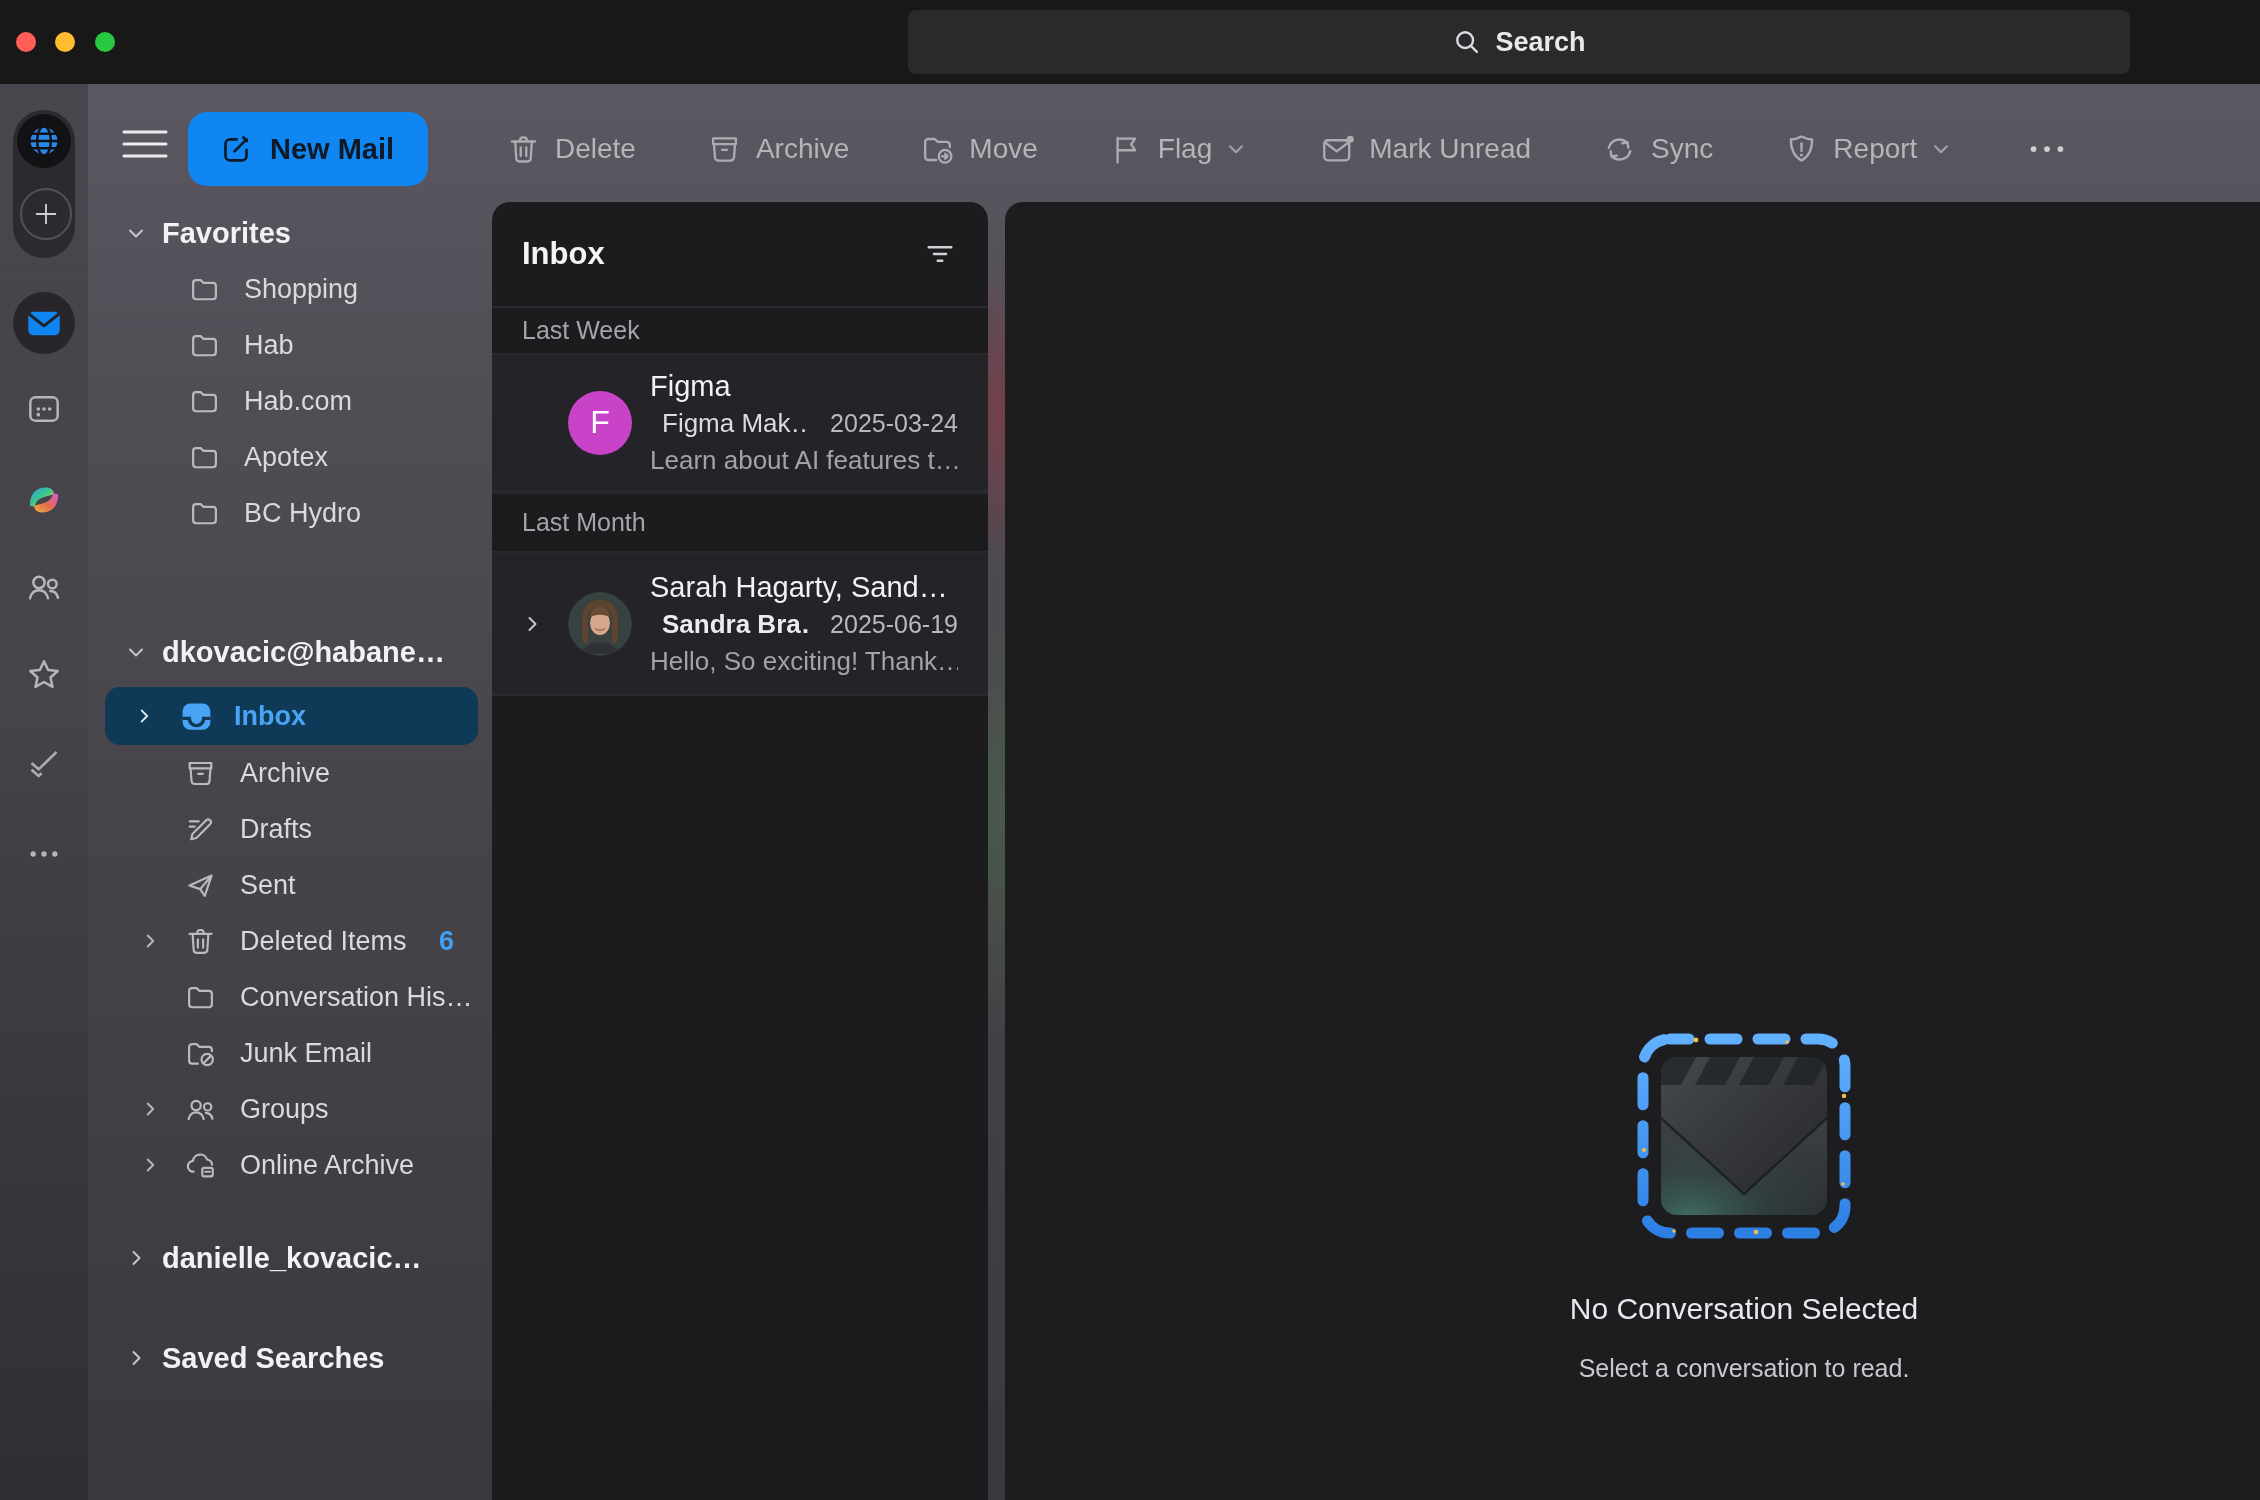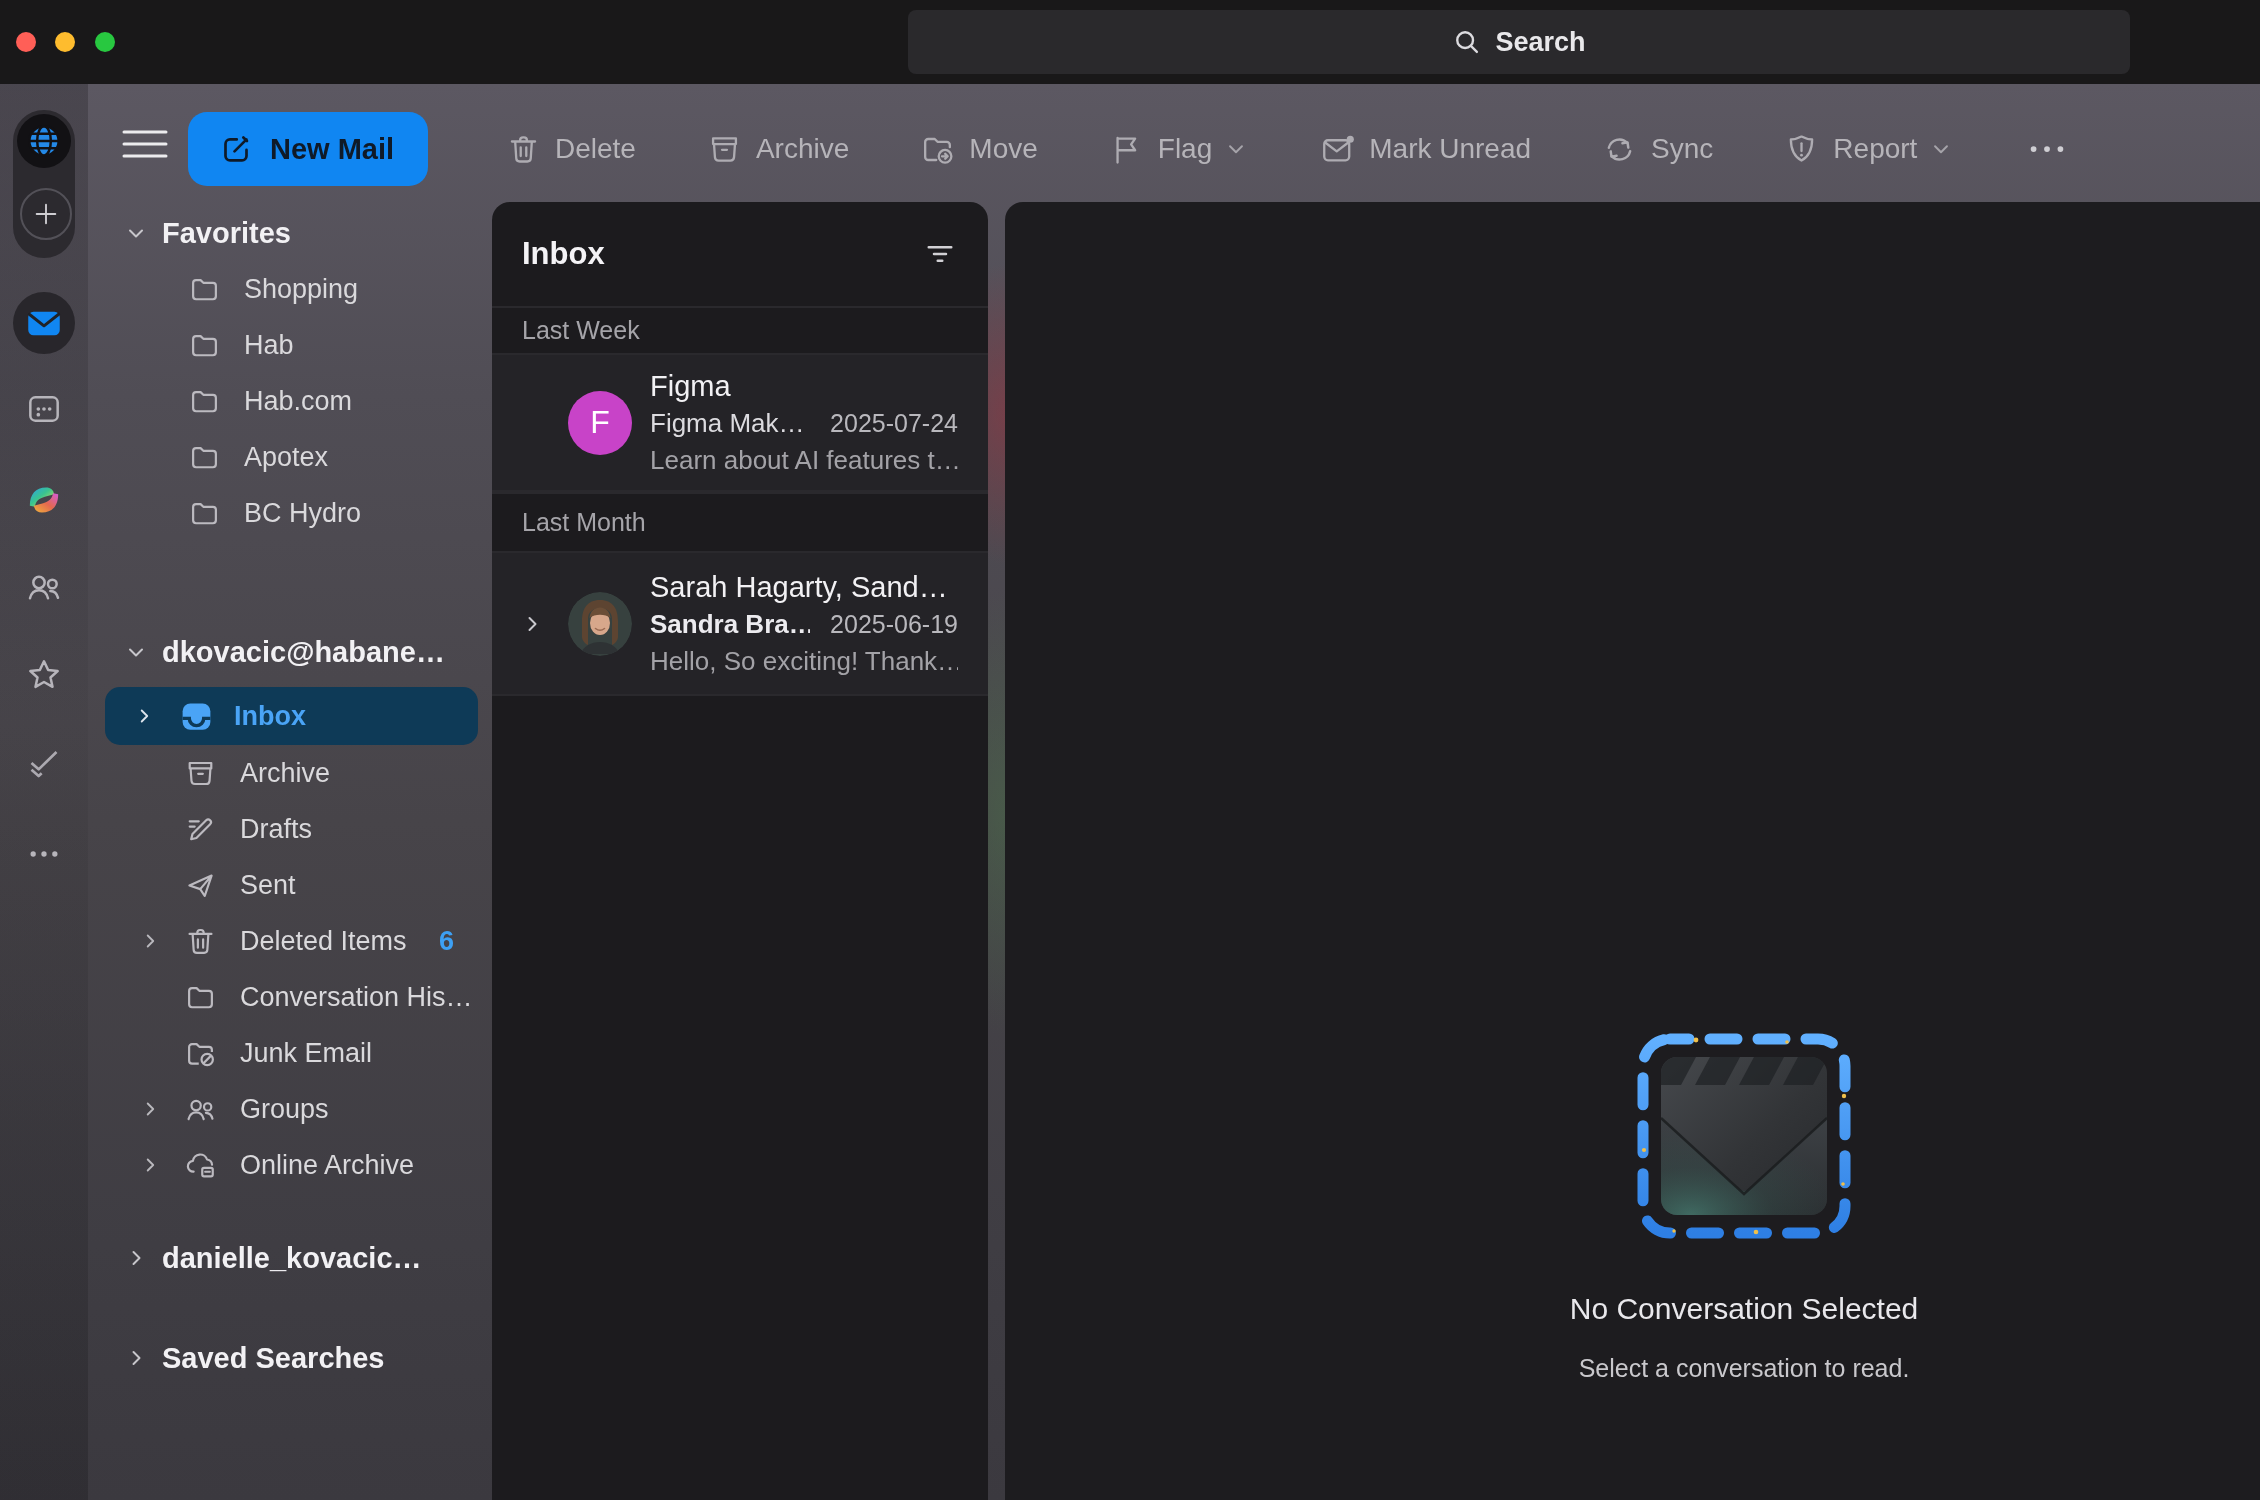--- a/index.html
+++ b/index.html
@@ -93,21 +93,21 @@
   .msg{position:relative;background:#242327;border-top:2px solid #2a292d;border-bottom:2px solid #2a292d;box-sizing:border-box;}
   .msg.m1{height:139px;} .msg.m2{height:145px;}
   .msg .mchev{position:absolute;left:28px;top:50%;transform:translateY(-50%);color:#c9c8cd;}
   .msg .mchev svg{width:24px;height:24px;}
   .msg .avatar{position:absolute;left:76px;top:50%;transform:translateY(-50%);width:64px;height:64px;
                border-radius:50%;overflow:hidden;}
   .avatar-letter{background:#c843c8;color:#ffffff;display:flex;align-items:center;justify-content:center;
                  font-size:32px;font-weight:500;}
   .msg-body{position:absolute;left:158px;right:30px;top:50%;transform:translateY(-50%);}
   .msg-sender{font-size:29px;color:#f2f1f4;line-height:37px;}
-  .msg-line2{display:flex;justify-content:space-between;align-items:baseline;line-height:37px;}
+  .msg-line2{display:flex;justify-content:space-between;align-items:baseline;line-height:37px;margin-left:12px;}
   .msg-subject{font-size:26px;color:#dcdbdf;}
   .msg-subject.unread{font-weight:700;color:#ecebef;}
   .msg-date{font-size:25px;color:#b9b8bd;margin-left:20px;flex:0 0 auto;}
   .msg-preview{font-size:26px;color:#a3a2a7;line-height:37px;}
 
   
   .read-panel{position:absolute;left:1005px;top:202px;width:1255px;height:1298px;background:#1d1c1f;
               border-radius:18px 0 0 0;overflow:hidden;}
   .env{position:absolute;left:631px;top:830px;width:216px;height:208px;}
   .empty-title{position:absolute;left:739px;top:1090px;transform:translateX(-50%);
@@ -499,21 +499,21 @@
     </div>
     <div class="band">
       <span>Last Week</span>
     </div>
     <div class="msg m1">
       <div class="avatar avatar-letter">F</div>
       <div class="msg-body">
         <div class="msg-sender nowrap">Figma</div>
         <div class="msg-line2">
           <span class="msg-subject nowrap">Figma Mak…</span>
-          <span class="msg-date">2025-07-24</span>
+          <span class="msg-date">2025-03-24</span>
         </div>
         <div class="msg-preview nowrap">Learn about AI features t…</div>
       </div>
     </div>
     <div class="band b2">
       <span>Last Month</span>
     </div>
     <div class="msg m2">
       <span class="mchev">
         <svg viewBox="0 0 24 24" fill="none" stroke="currentColor" stroke-width="2" stroke-linecap="round" stroke-linejoin="round">

